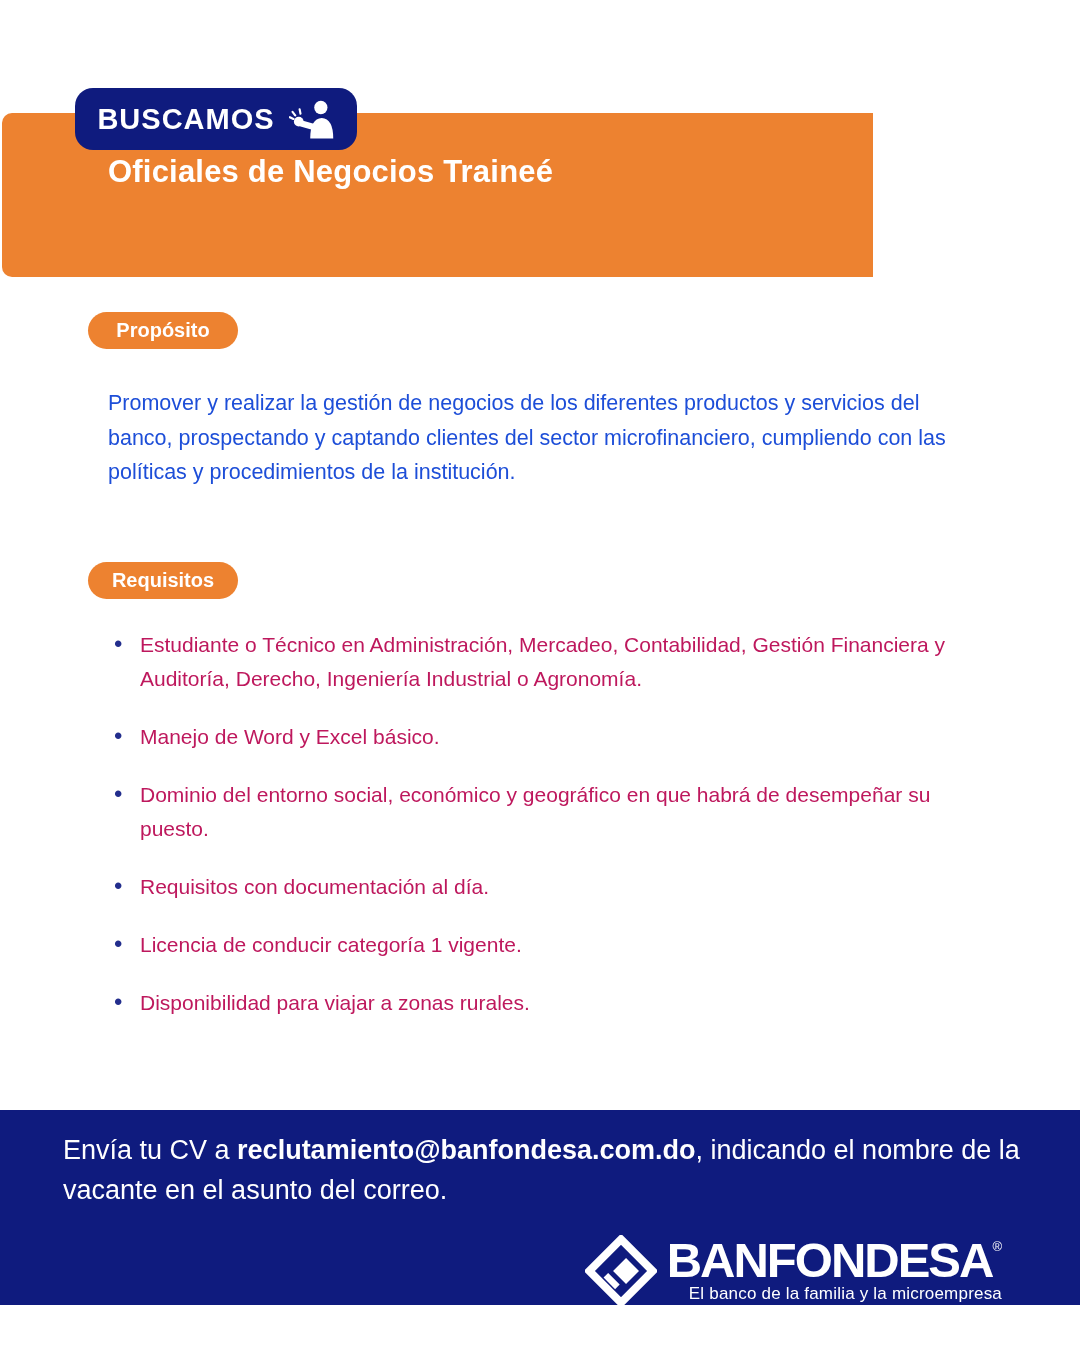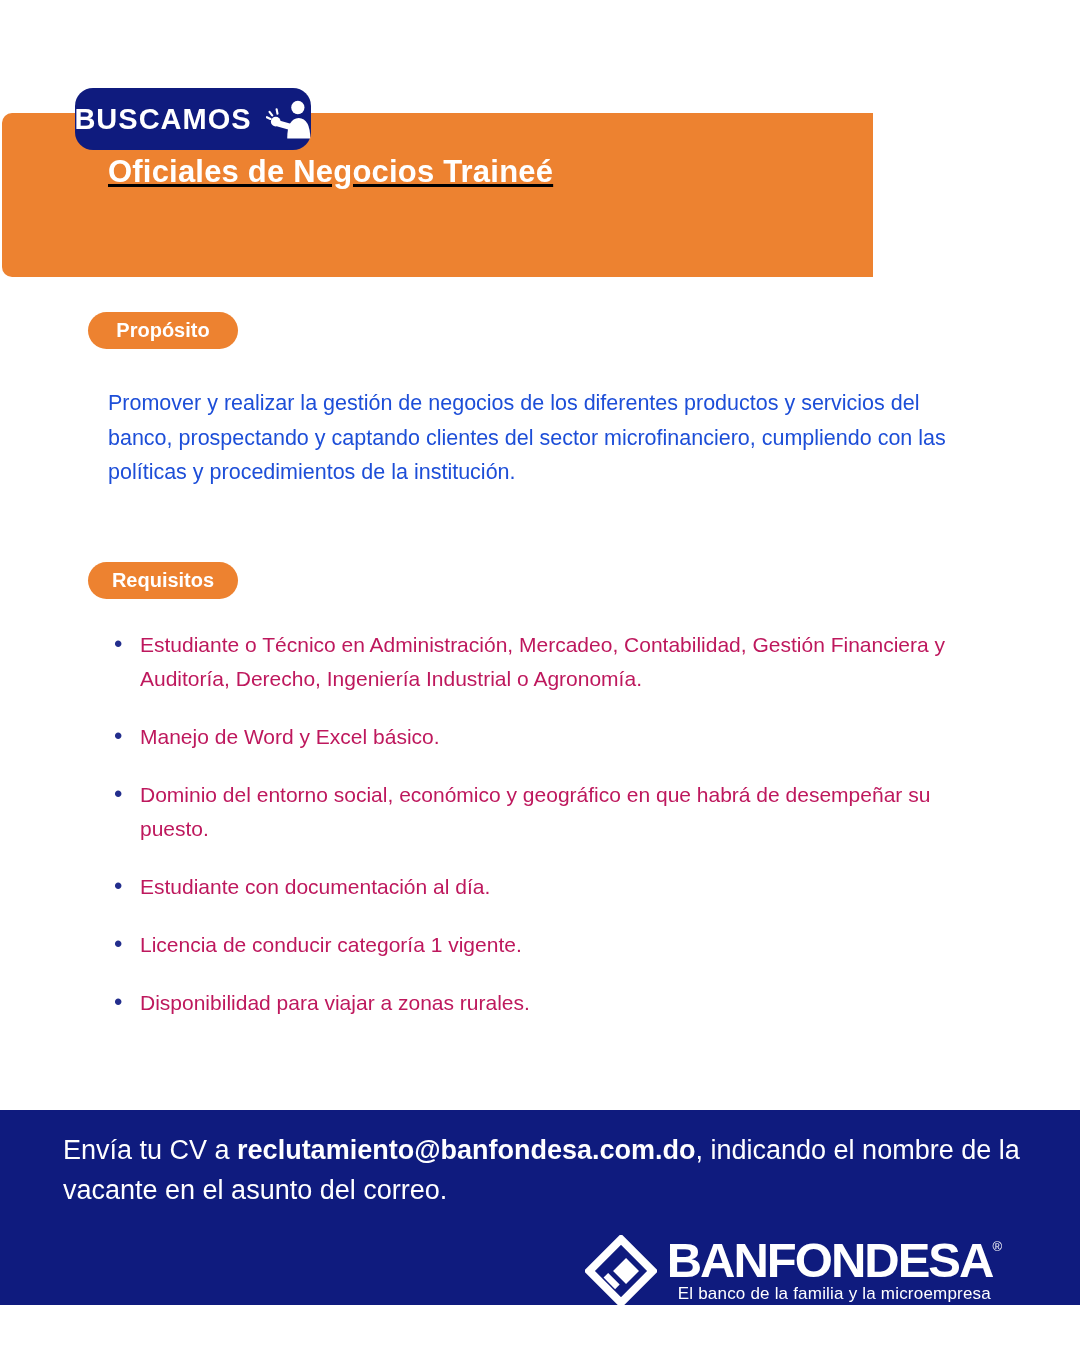--- a/index.html
+++ b/index.html
@@ -15,41 +15,40 @@
 
   
   .banner {
     position: absolute;
     left: 2px; top: 113px;
     width: 871px; height: 164px;
     background: #ED8230;
     border-radius: 10px 0 0 10px;
     box-sizing: border-box;
     padding: 42px 30px 0 106px;
-    text-decoration: underline;
   }
   .banner-title {
     color: #ffffff;
     font-weight: bold;
     font-size: 31px;
     line-height: 34px;
     letter-spacing: 0.2px;
   }
   .banner-sub {
     margin-top: 9px;
     color: #ffffff;
     font-weight: bold;
     font-size: 22px;
     line-height: 28px;
   }
 
   .badge {
     position: absolute;
     left: 75px; top: 88px;
-    width: 236px; height: 62px;
+    width: 282px; height: 62px;
     background: #0F1B7E;
     border-radius: 18px;
     display: flex;
     align-items: center;
     justify-content: center;
     gap: 14px;
   }
   .badge-label {
     color: #ffffff;
     font-weight: bold;
@@ -126,21 +125,21 @@
   .footer-cta .email { font-weight: bold; }
 
   .logo {
     position: absolute;
     right: 78px; top: 125px;
     display: flex;
     align-items: center;
     gap: 10px;
   }
   .logo-mark svg { display: block; }
-  .logo-textcol { display: flex; flex-direction: column; align-items: center; }
+  .logo-textcol { display: flex; flex-direction: column; align-items: flex-end; }
   .logo-wordline { display: flex; align-items: flex-start; }
   .logo-wordmark {
     color: #ffffff;
     font-weight: bold;
     font-size: 49px;
     line-height: 44px;
     letter-spacing: -2px;
   }
   .logo-reg {
     color: #ffffff;
@@ -183,21 +182,21 @@
   </div>
   <div class="purpose-body">Promover y realizar la gestión de negocios de los diferentes productos y servicios del banco, prospectando y captando clientes del sector microfinanciero, cumpliendo con las políticas y procedimientos de la institución.</div>
 
   <div class="pill pill-requirements">
     <span>Requisitos</span>
   </div>
   <ul class="req-list">
     <li>Estudiante o Técnico en Administración, Mercadeo, Contabilidad, Gestión Financiera y Auditoría, Derecho, Ingeniería Industrial o Agronomía.</li>
     <li>Manejo de Word y Excel básico.</li>
     <li>Dominio del entorno social, económico y geográfico en que habrá de desempeñar su puesto.</li>
-    <li>Estudiante con documentación al día.</li>
+    <li>Requisitos con documentación al día.</li>
     <li>Licencia de conducir categoría 1 vigente.</li>
     <li>Disponibilidad para viajar a zonas rurales.</li>
   </ul>
 
   <div class="footer">
     <div class="footer-cta">
       <span>Envía tu CV a </span><span class="email">reclutamiento@banfondesa.com.do</span><span>, indicando el nombre de la vacante en el asunto del correo.</span>
     </div>
 
     <div class="logo">

